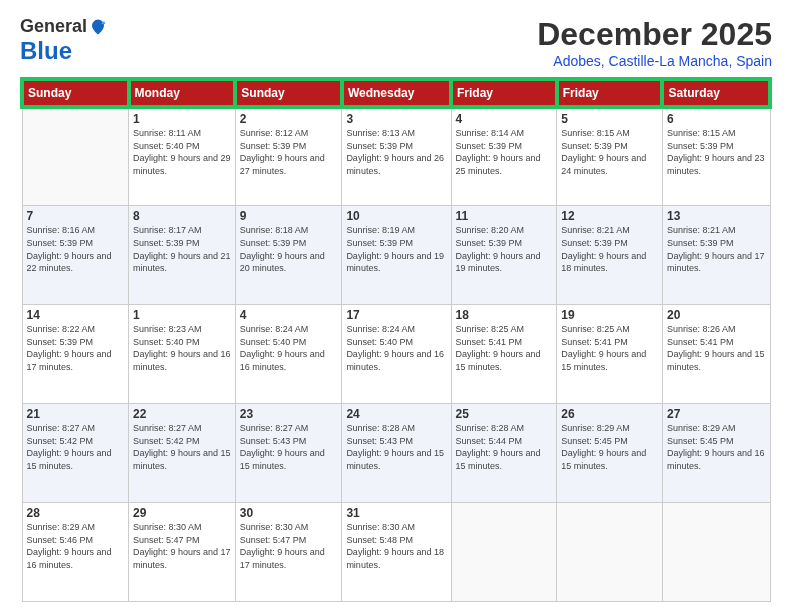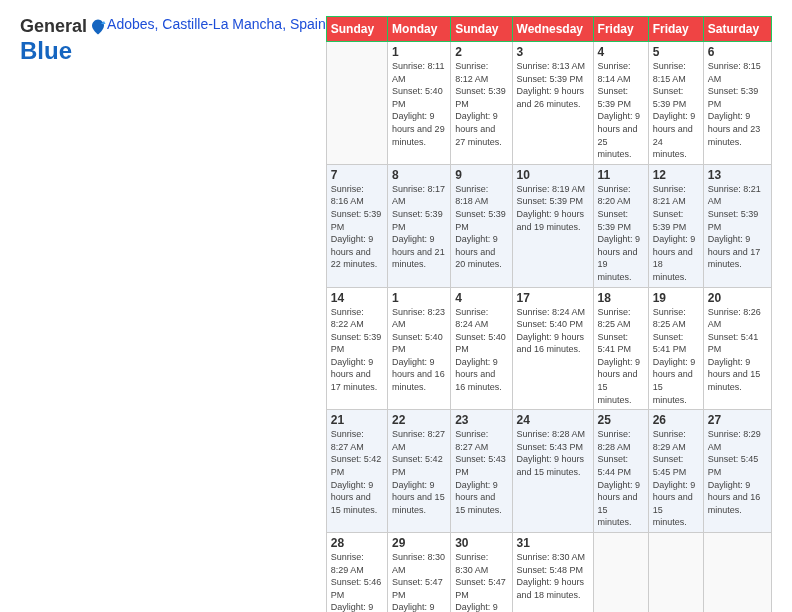--- a/index.html
+++ b/index.html
@@ -8,21 +8,21 @@
       background: #fff;
       width: 792px;
       height: 612px;
       overflow: hidden;
     }
     .page {
       width: 792px;
       height: 612px;
       padding: 16px 20px 10px 20px;
       display: flex;
-      flex-direction: row;
+      flex-direction: column;
       justify-content: space-between;
     }
     .header {
       display: flex;
       justify-content: space-between;
       align-items: flex-start;
       margin-bottom: 8px;
     }
     .logo {
       display: flex;
@@ -59,27 +59,27 @@
     .subtitle {
       font-size: 14px;
       color: #1d4ed8;
     }
     .calendar {
       border-collapse: collapse;
       width: 100%;
       flex: 1;
     }
     .calendar th {
-      background-color: #ef4444;
+      background-color: #b91c1c;
       color: #fff;
       font-size: 12px;
       font-weight: bold;
       padding: 5px 4px;
       text-align: left;
-      border: 1px solid #22c55e;
+      border: 4px solid #22c55e;
     }
     .calendar td {
       border: 1px solid #ccc;
       vertical-align: top;
       padding: 3px 4px;
       font-size: 9.5px;
       color: #333;
       background: #fff;
       width: 113px;
       height: 82px;
@@ -111,20 +111,21 @@
       <div class="logo-text">
         <span class="logo-general">General</span>
         <svg class="logo-icon" viewBox="0 0 24 24" xmlns="http://www.w3.org/2000/svg">
           <path d="M12 2 C8 2 4 6 4 10 C4 16 12 22 12 22 C12 22 20 16 20 10 C20 6 16 2 12 2Z" fill="#1565c0"></path>
           <path d="M16 8 L20 4 L22 8 Z" fill="#42a5f5"></path>
         </svg>
       </div>
       <span class="logo-blue">Blue</span>
     </div>
     <div class="title-block">
+      <div class="month-title">December 2025</div>
       <div class="subtitle">Adobes, Castille-La Mancha, Spain</div>
     </div>
   </div>
 
   <table class="calendar">
     <thead>
       <tr>
         <th>Sunday</th>
         <th>Monday</th>
         <th>Sunday</th>

